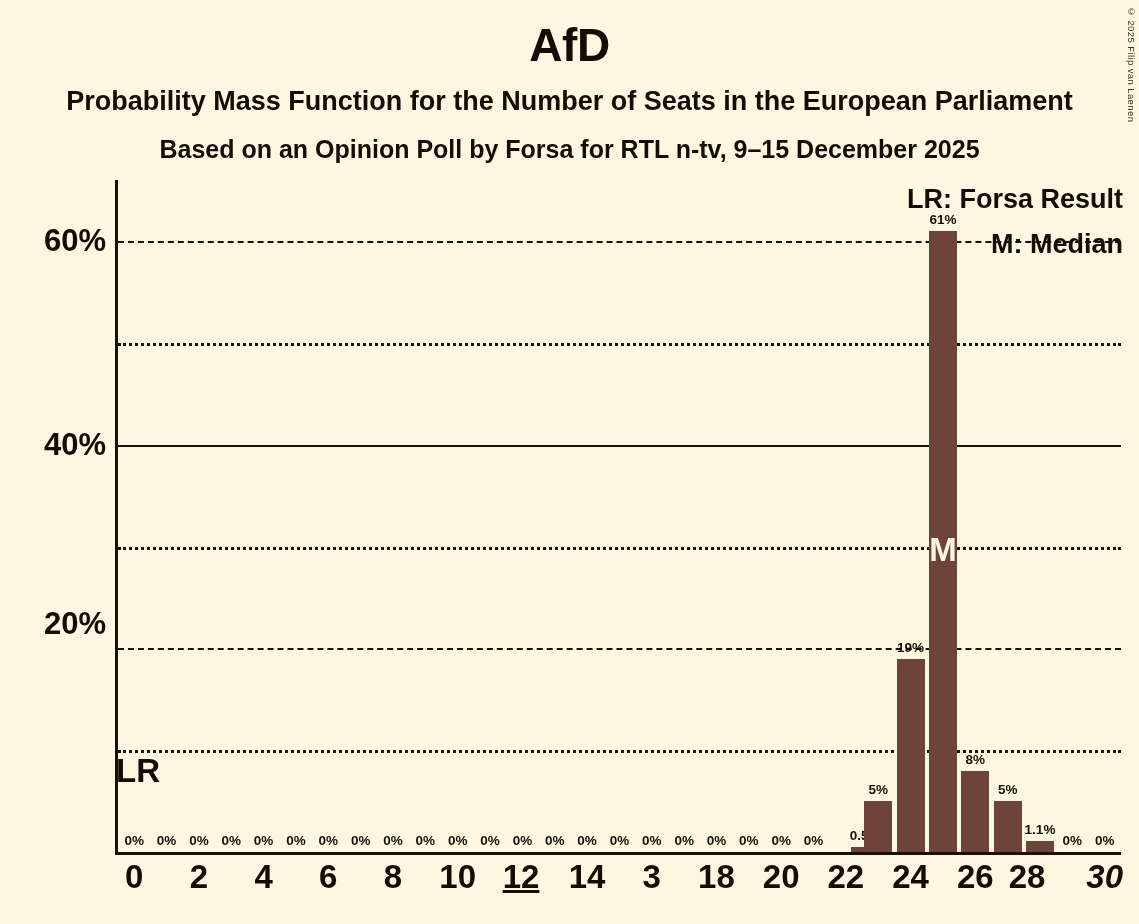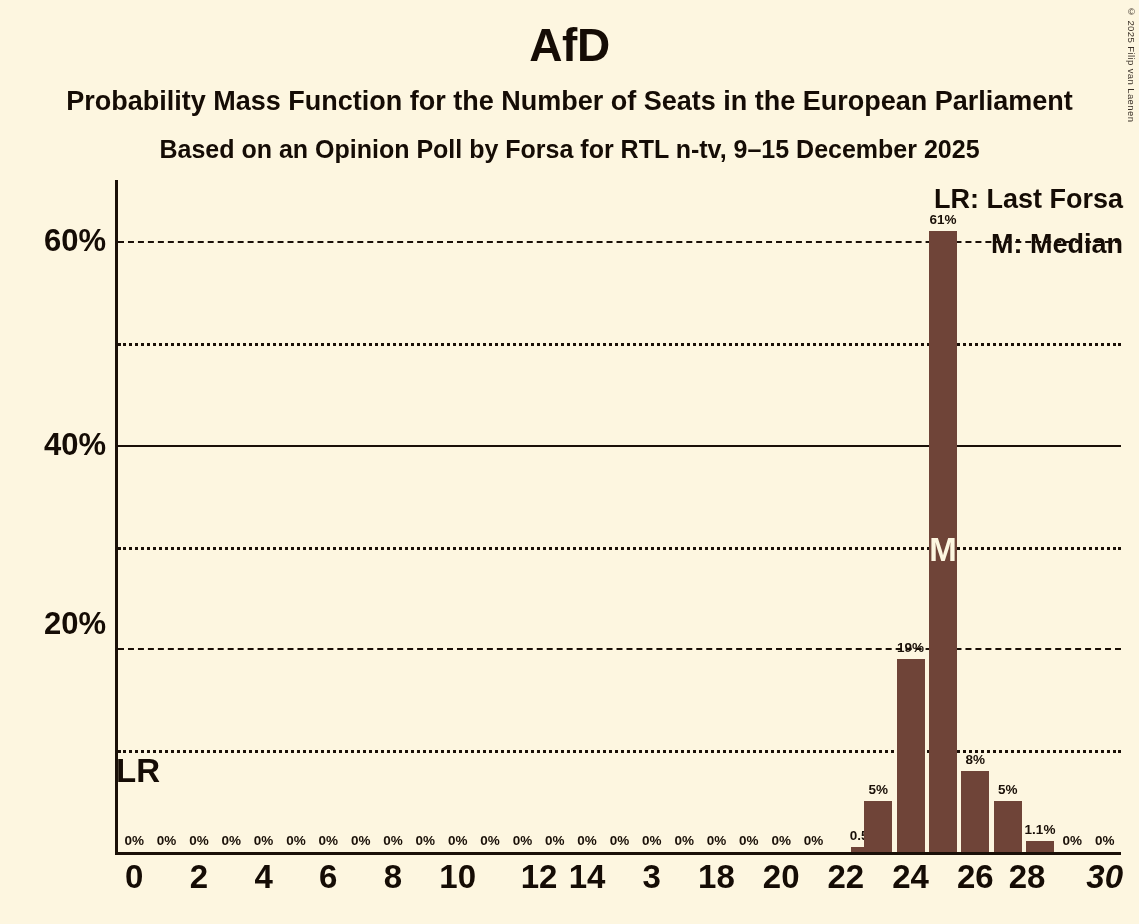--- a/index.html
+++ b/index.html
@@ -183,21 +183,21 @@
 <body>
 
 <div id="root">
 
   <div class="title" id="chart-title">AfD</div>
   <div class="title" id="chart-subtitle">Probability Mass Function for the Number of Seats in the European Parliament</div>
   <div class="title" id="chart-subsubtitle">Based on an Opinion Poll by Forsa for RTL n-tv, 9–15 December 2025</div>
 
   <div id="copyright">© 2025 Filip van Laenen</div>
 
-  <div class="legend-item" id="legend-lr">LR: Last Forsa</div>
+  <div class="legend-item" id="legend-lr">LR: Forsa Result</div>
   <div class="legend-item" id="legend-m">M: Median</div>
 
   <div id="plot">
     <div id="y-axis-line"></div>
     <div id="x-axis-line"></div>
     <div id="gridlines">
         <div class="gridline dashed" style="top: 468.364px;"></div>
         <div class="gridline solid" style="top: 264.727px;"></div>
         <div class="gridline dashed" style="top: 61.0909px;"></div>
         <div class="gridline dotted" style="top: 570.182px;"></div>
@@ -312,21 +312,21 @@
           <div class="bar-label" style="bottom: 4px;">0%</div>
         </div>
       </div>
     <div id="xticks">
         <div class="xtick" style="left: -18.825px;">0</div>
         <div class="xtick" style="left: 45.875px;">2</div>
         <div class="xtick" style="left: 110.575px;">4</div>
         <div class="xtick" style="left: 175.275px;">6</div>
         <div class="xtick" style="left: 239.975px;">8</div>
         <div class="xtick" style="left: 304.675px;">10</div>
-        <div class="xtick" style="left: 386px;">12</div>
+        <div class="xtick" style="left: 368px; text-decoration: underline;">12</div>
         <div class="xtick" style="left: 434.075px;">14</div>
         <div class="xtick" style="left: 498.775px;">3</div>
         <div class="xtick" style="left: 563.475px;">18</div>
         <div class="xtick" style="left: 628.175px;">20</div>
         <div class="xtick" style="left: 692.875px;">22</div>
         <div class="xtick" style="left: 757.575px;">24</div>
         <div class="xtick" style="left: 822.275px; text-align: center;">26</div>
         <div class="xtick" style="left: 874px;">28</div>
         <div class="xtick" style="left: 951.675px; font-style: italic;">30</div>
       </div>

